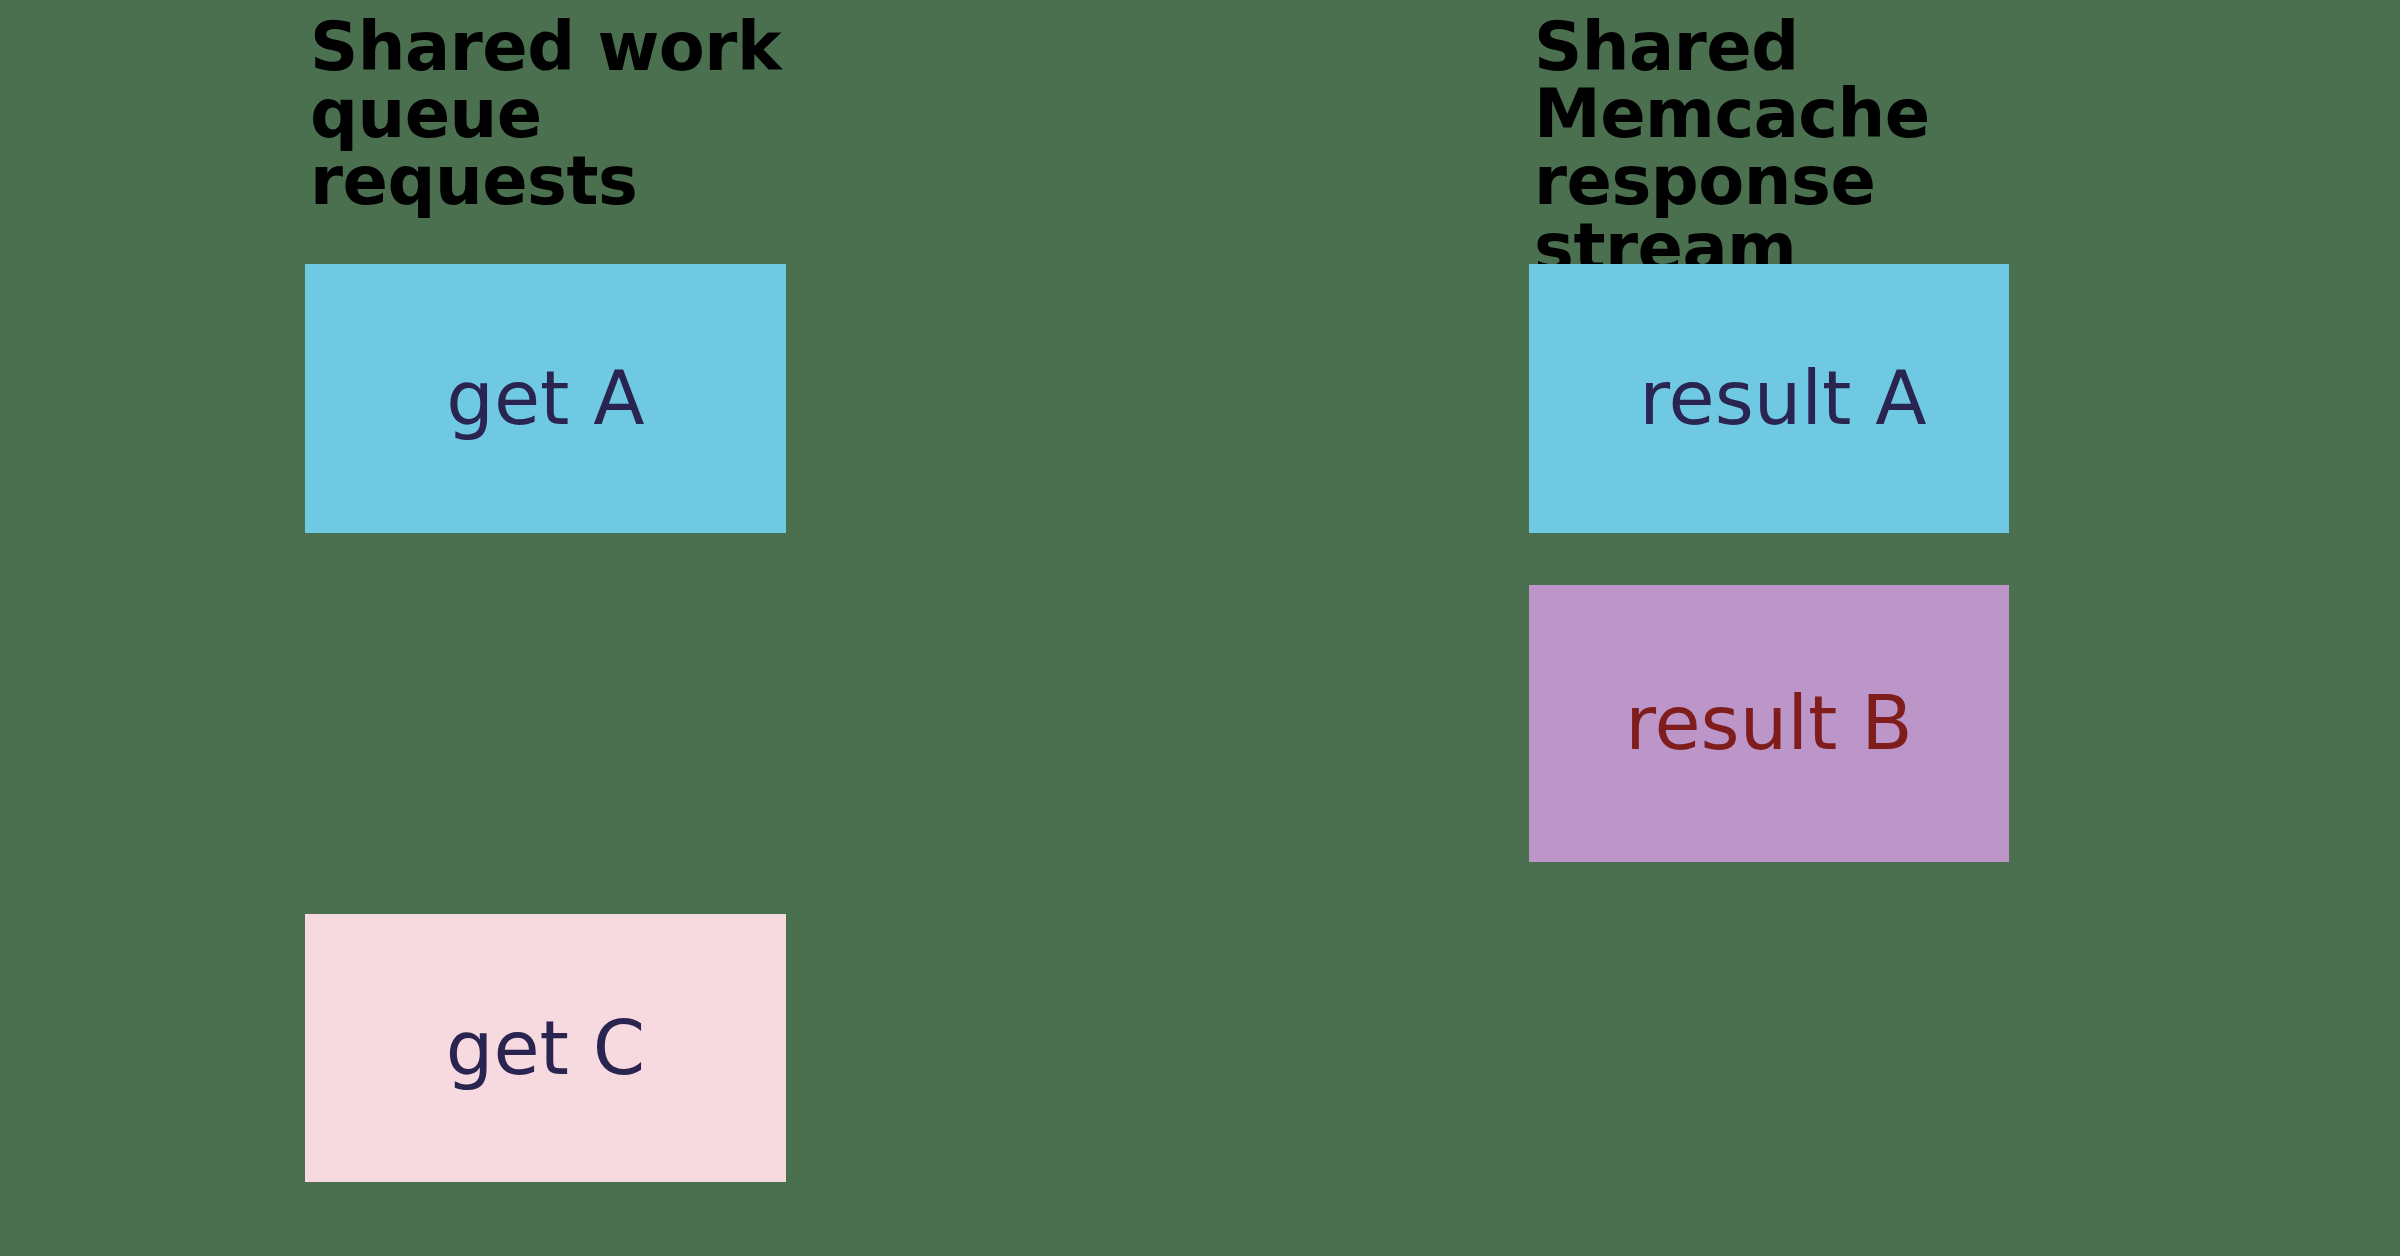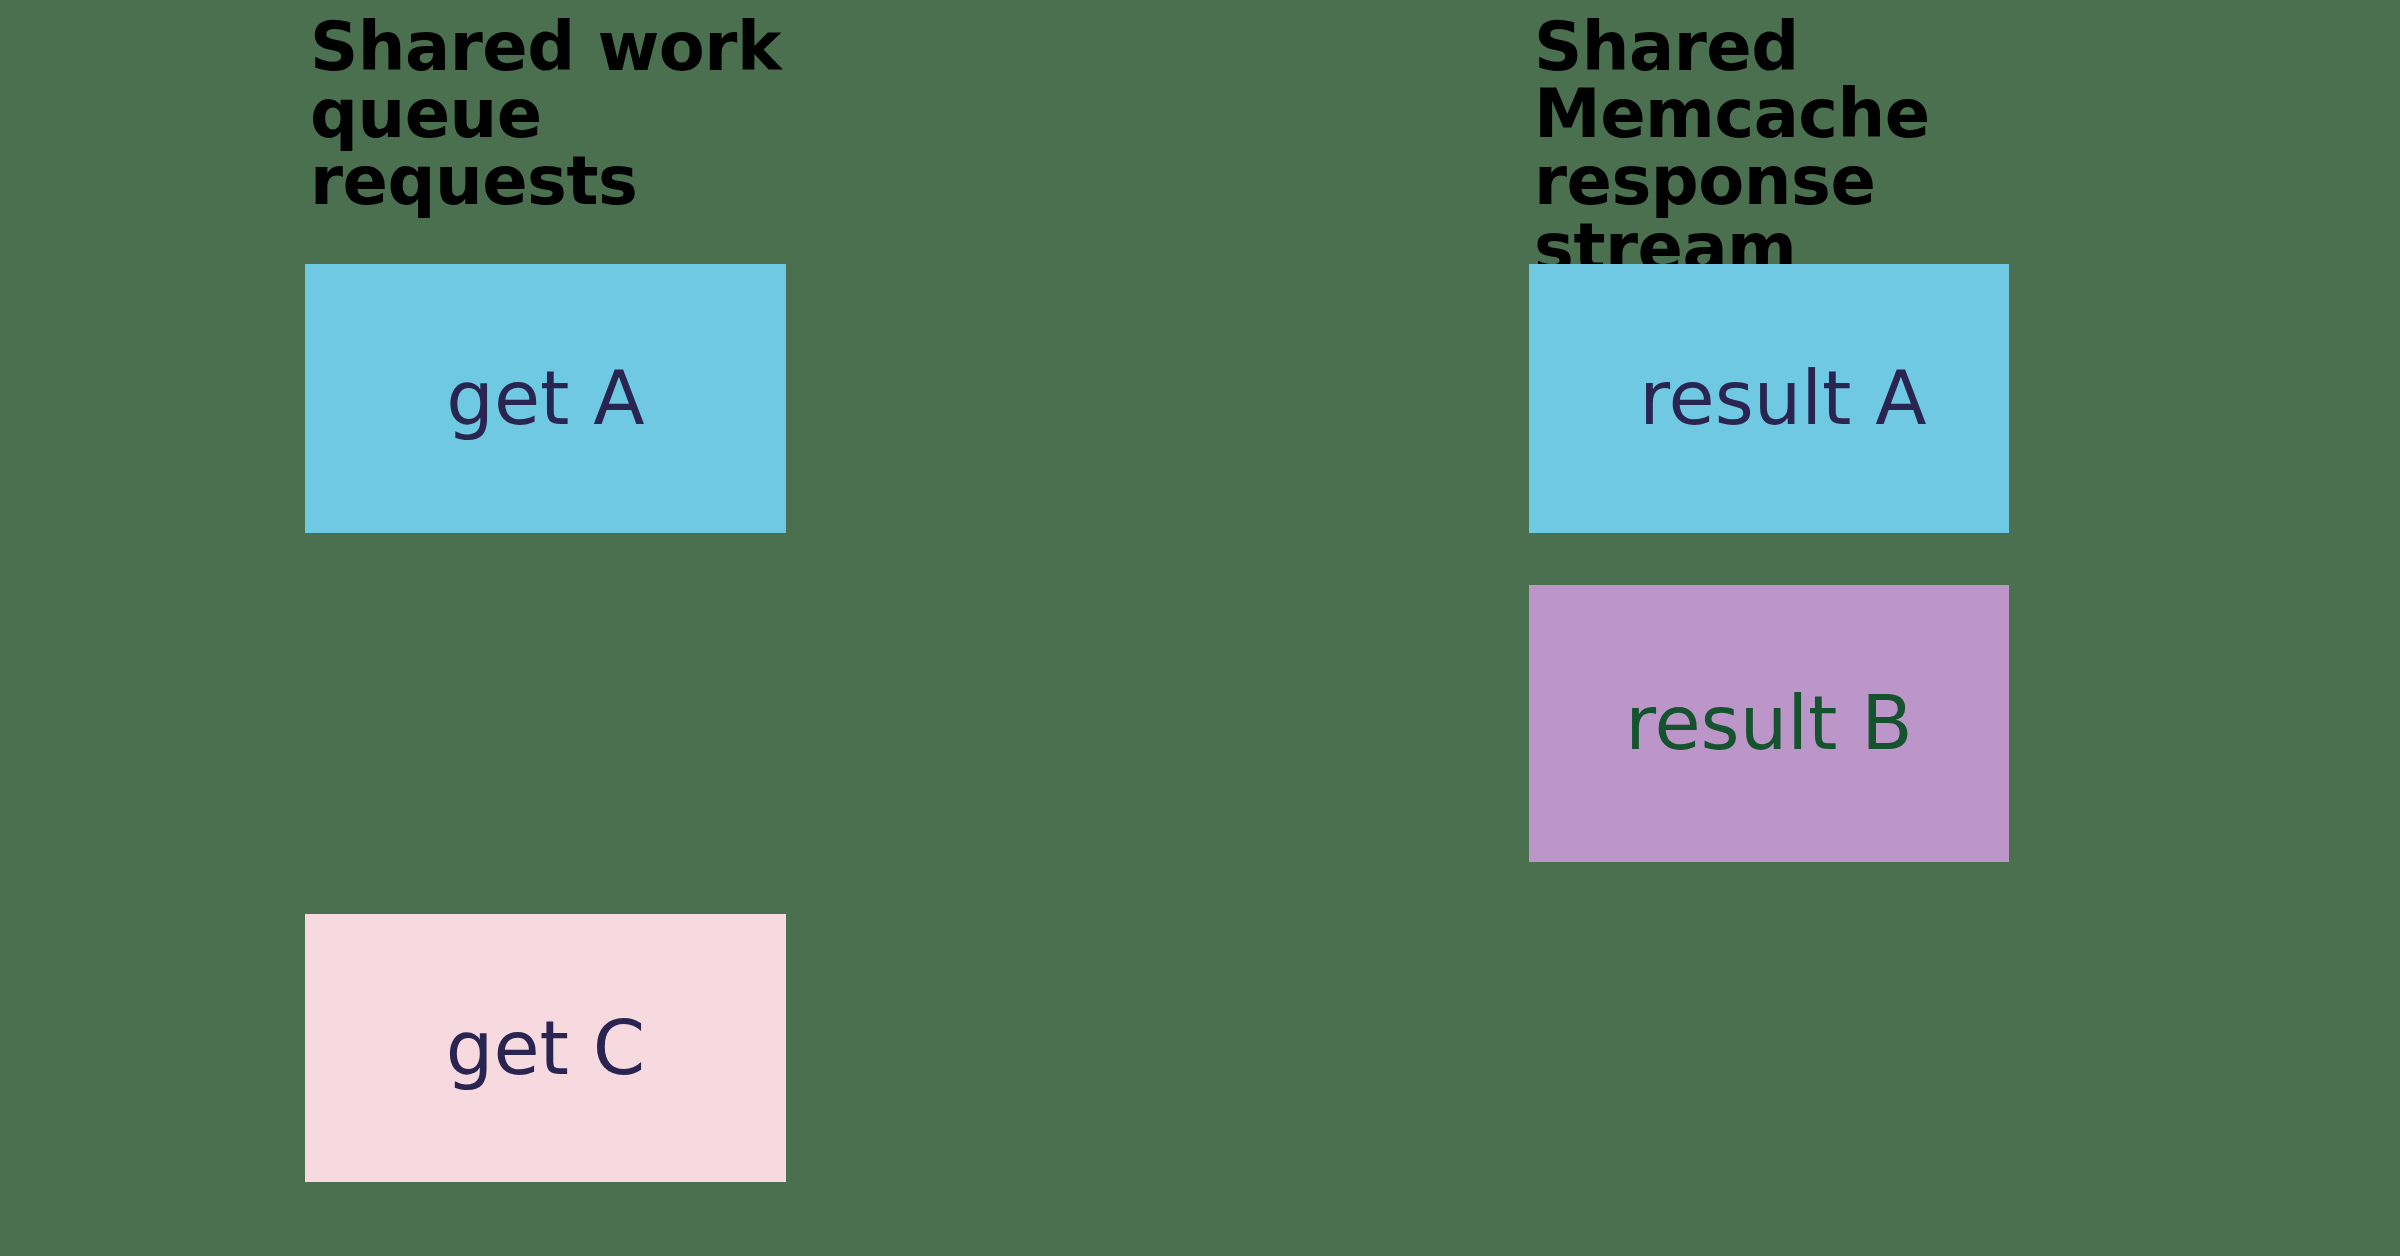--- a/index.html
+++ b/index.html
@@ -92,19 +92,19 @@
   <div class="column" id="column-right">
 
     <h2 class="column-heading" style="color: rgb(0, 0, 0);">Shared Memcache
 response stream</h2>
 
     <div class="box row-0" style="background-color: rgb(111, 201, 227);">
       <span class="box-label" style="color: rgb(42, 37, 80); margin-left: 28px;">result A</span>
     </div>
 
     <div class="box row-1" style="background-color: rgb(188, 150, 200);">
-      <span class="box-label" style="color: #14532d;">result B</span>
+      <span class="box-label" style="color: #7f1d1d;">result B</span>
     </div>
 
 
   </div>
 
 </div>
 
 </body></html>

